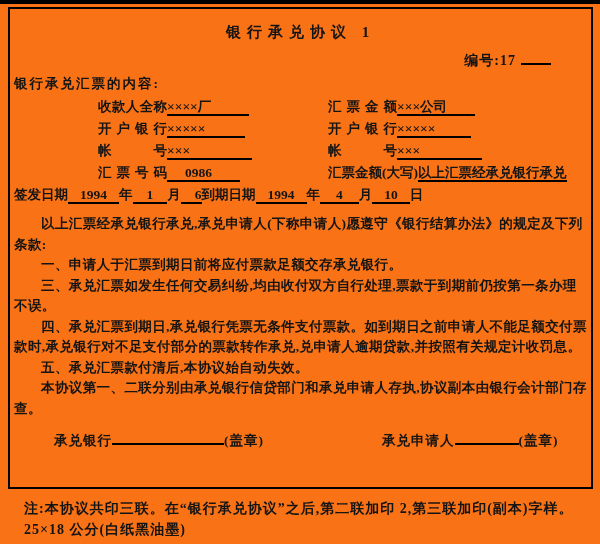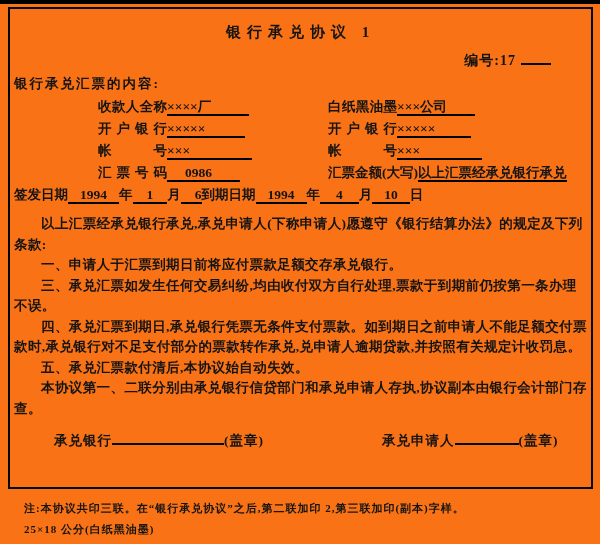--- a/index.html
+++ b/index.html
@@ -33,40 +33,40 @@
   .w110 { width:112px; }
   .w62 { width:64px; }
 
   .body-text { margin-top:8px; }
   .para { font-size:13.5px; line-height:20.5px; margin:0; text-indent:2em; letter-spacing:0.4px; }
 
   .sig-row { margin-top:12px; padding-left:40px; font-size:13.5px; letter-spacing:1px; }
   .sig-gap { display:inline-block; width:118px; }
   .agree-date-row { margin-top:17px; text-align:right; padding-right:44px; font-size:13.5px; letter-spacing:1px; }
 
-  .footnote { position:absolute; left:24px; top:498px; font-size:11px; line-height:21px; letter-spacing:1px; }
+  .footnote { position:absolute; left:24px; top:498px; font-size:14px; line-height:21px; letter-spacing:1px; }
 </style>
 </head>
 <body>
 
 <div class="page">
   <div class="top-rule"></div>
 
   <div class="form-box">
 
     <div class="title">银行承兑协议 1</div>
 
     <div class="serial-row"><span>编号:</span><span>17</span><span class="blank w30"></span></div>
 
     <div class="heading">银行承兑汇票的内容:</div>
 
     <div class="fields">
       <div class="frow">
         <div class="fcell-l"><span class="jlabel">收款人全称</span><span class="u pr38">××××厂</span></div>
-        <div class="fcell-r"><span class="jlabel">白纸黑油墨</span><span class="u pr28">×××公司</span></div>
+        <div class="fcell-r"><span class="jlabel">汇票金额</span><span class="u pr28">×××公司</span></div>
       </div>
       <div class="frow">
         <div class="fcell-l"><span class="jlabel">开户银行</span><span class="u pr40">×××××</span></div>
         <div class="fcell-r"><span class="jlabel">开户银行</span><span class="u pr36">×××××</span></div>
       </div>
       <div class="frow">
         <div class="fcell-l"><span class="jlabel">帐号</span><span class="u pr62">×××</span></div>
         <div class="fcell-r"><span class="jlabel">帐号</span><span class="u pr62">×××</span></div>
       </div>
       <div class="frow">

